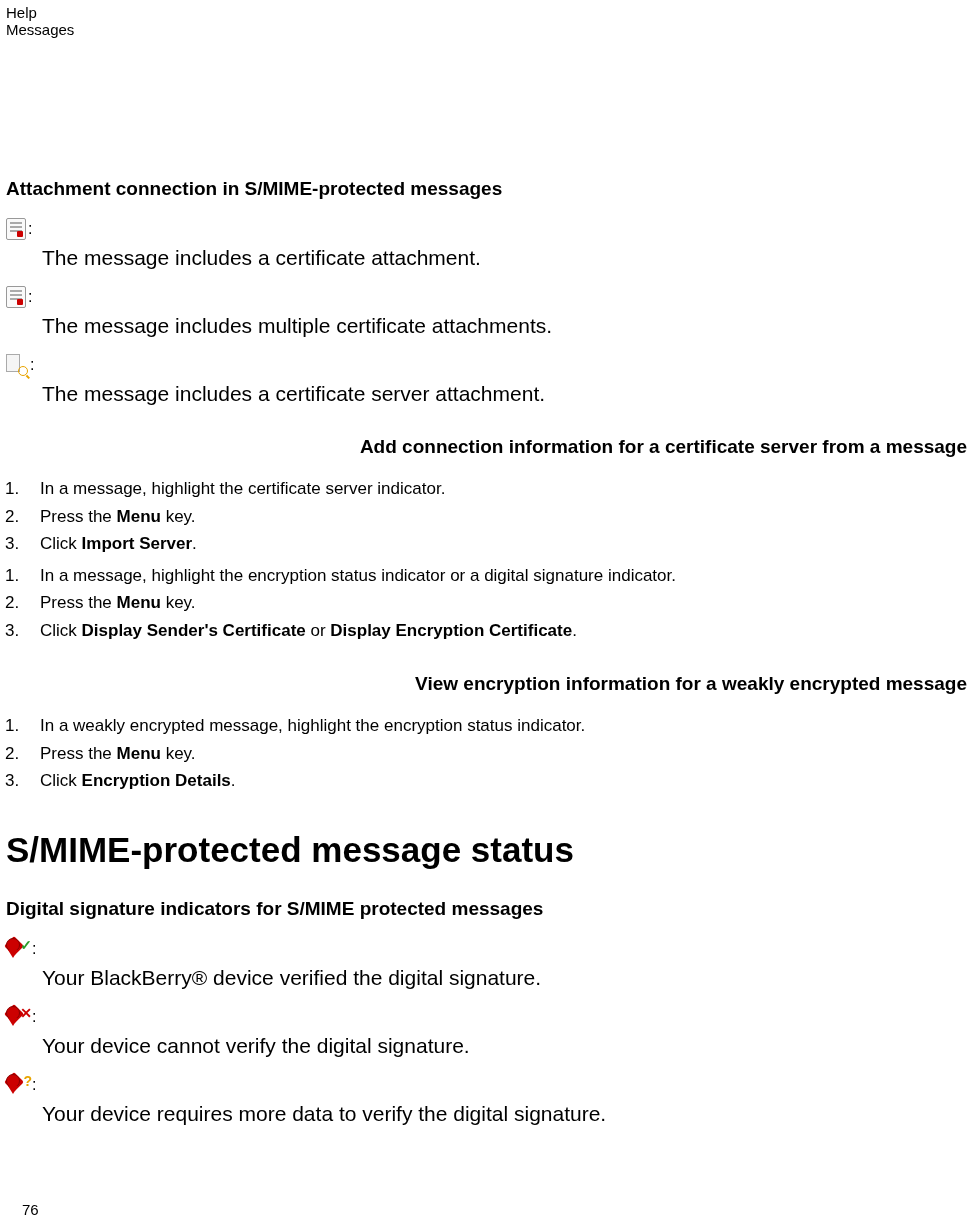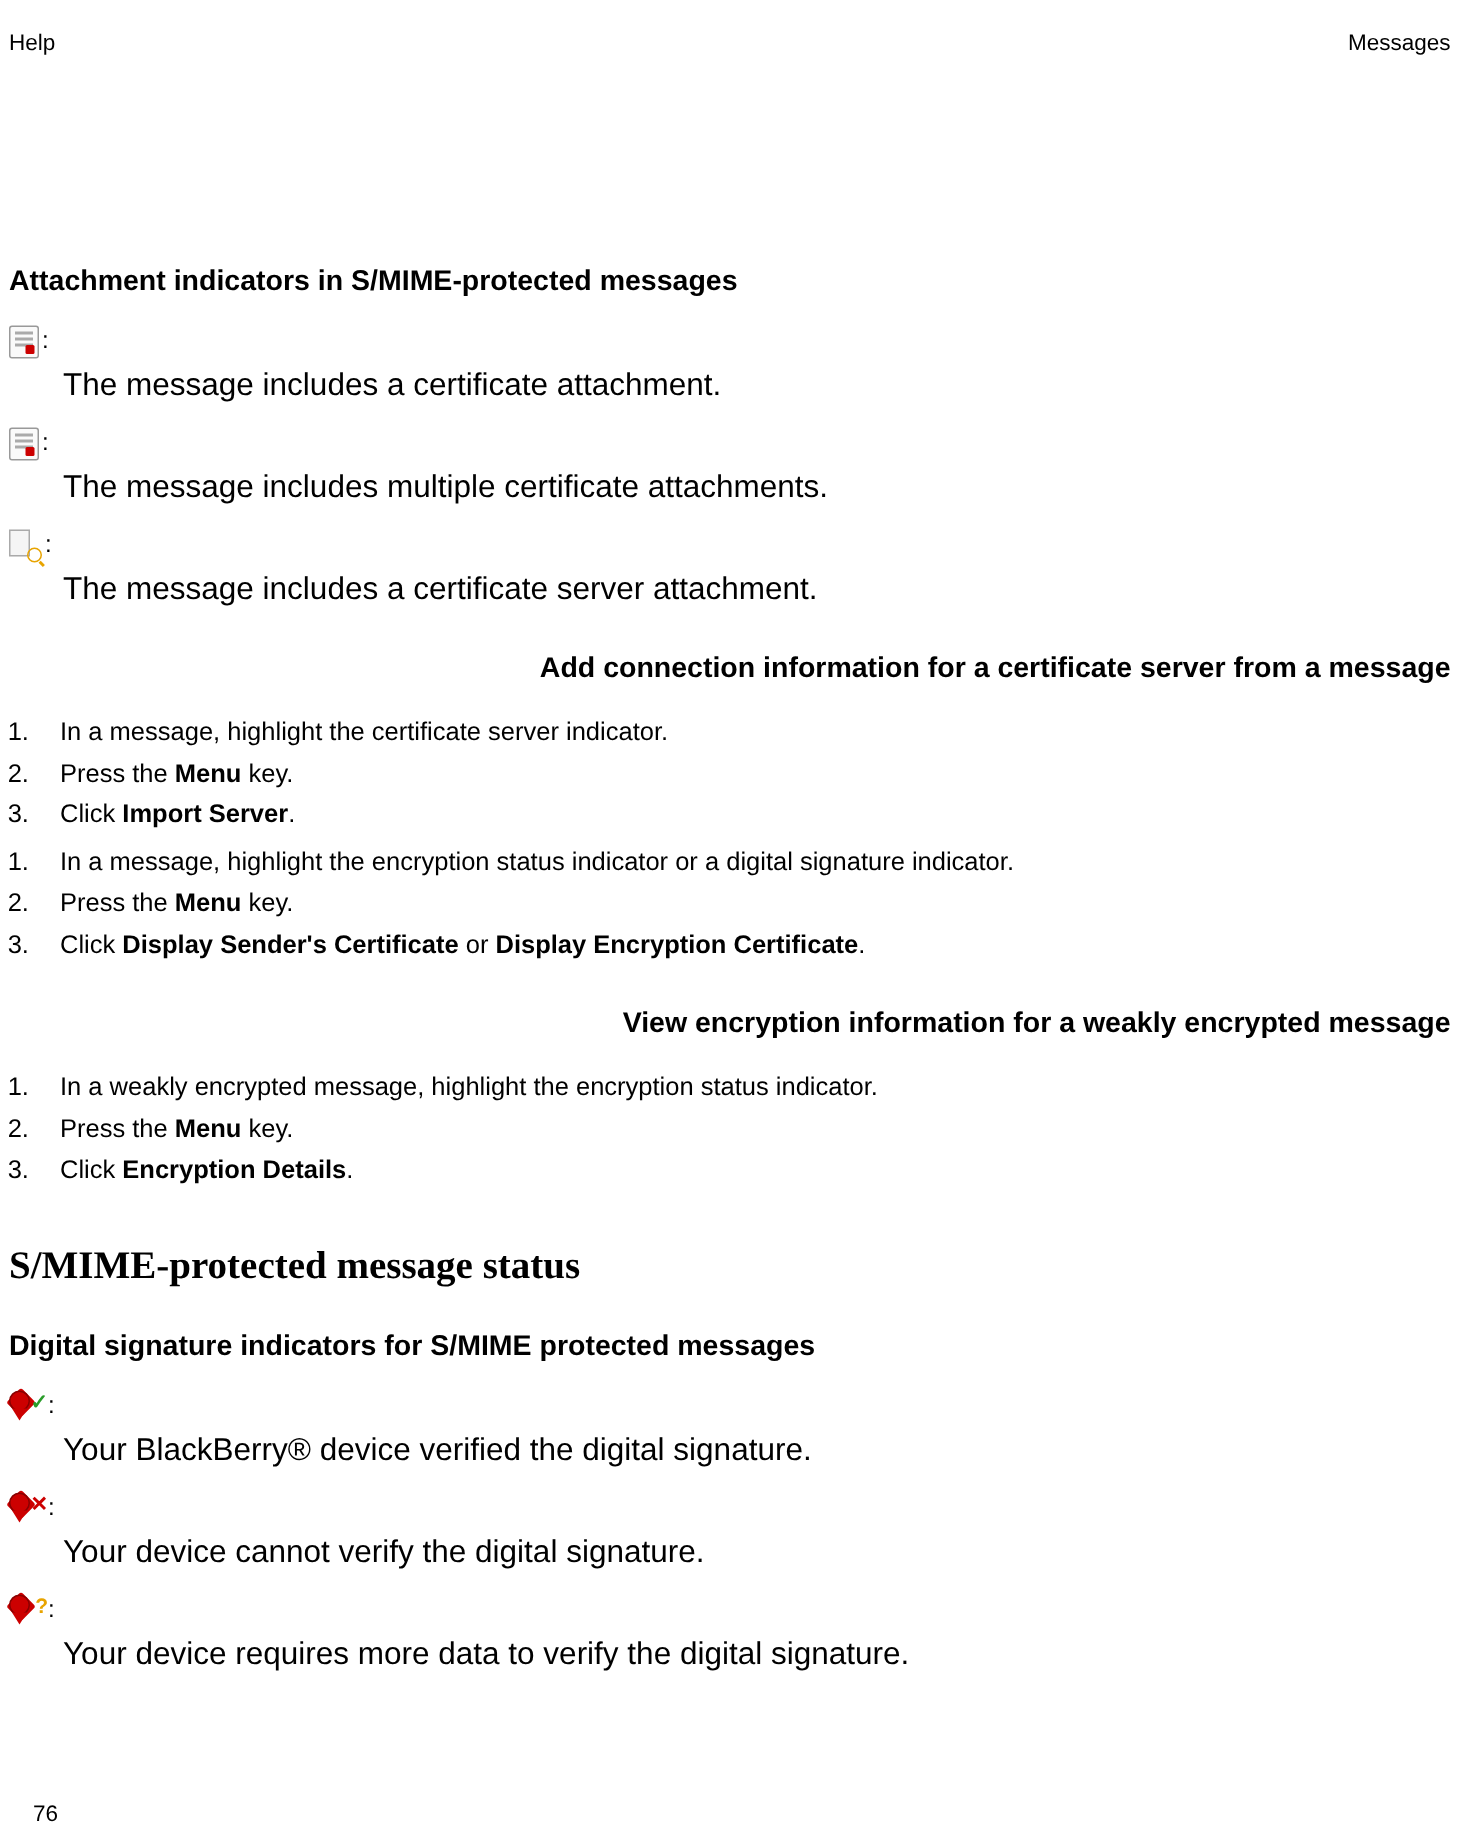--- a/index.html
+++ b/index.html
@@ -12,42 +12,42 @@
       width: 973px;
       height: 1228px;
       background: white;
       color: #000;
       position: relative;
       padding: 0;
     }
     .header {
       display: flex;
       justify-content: space-between;
-      padding: 20px 6px 0 6px;
+      padding: 4px 6px 0 6px;
       font-size: 15px;
+      flex-direction: column;
     }
     .content {
       padding: 140px 6px 0 6px;
     }
     h2.section-title {
       font-size: 19px;
       font-weight: bold;
       margin-bottom: 18px;
       margin-top: 0;
     }
     h2.section-title.mt {
       margin-top: 30px;
       text-align: right;
     }
     h1.main-title {
-      font-size: 26px;
+      font-size: 35px;
       font-weight: bold;
       margin-top: 36px;
       margin-bottom: 28px;
-      font-family: Liberation Serif, serif;
     }
     .dl-item {
       margin-bottom: 16px;
     }
     .dl-term {
       display: flex;
       align-items: center;
       font-size: 16px;
     }
     .dd-text {
@@ -201,21 +201,21 @@
 </head>
 <body>
 
 <div class="header">
   <span>Help</span>
   <span>Messages</span>
 </div>
 
 <div class="content">
 
-  <h2 class="section-title">Attachment indicators in S/MIME-protected messages</h2>
+  <h2 class="section-title">Attachment connection in S/MIME-protected messages</h2>
 
   <div class="dl-item">
     <div class="dl-term">
       <span class="icon-box">
         <span class="bars"></span>
           <span class="dot-red"></span>
       </span>
       <span class="colon">:</span>
     </div>
     <div class="dd-text">The message includes a certificate attachment.</div>

